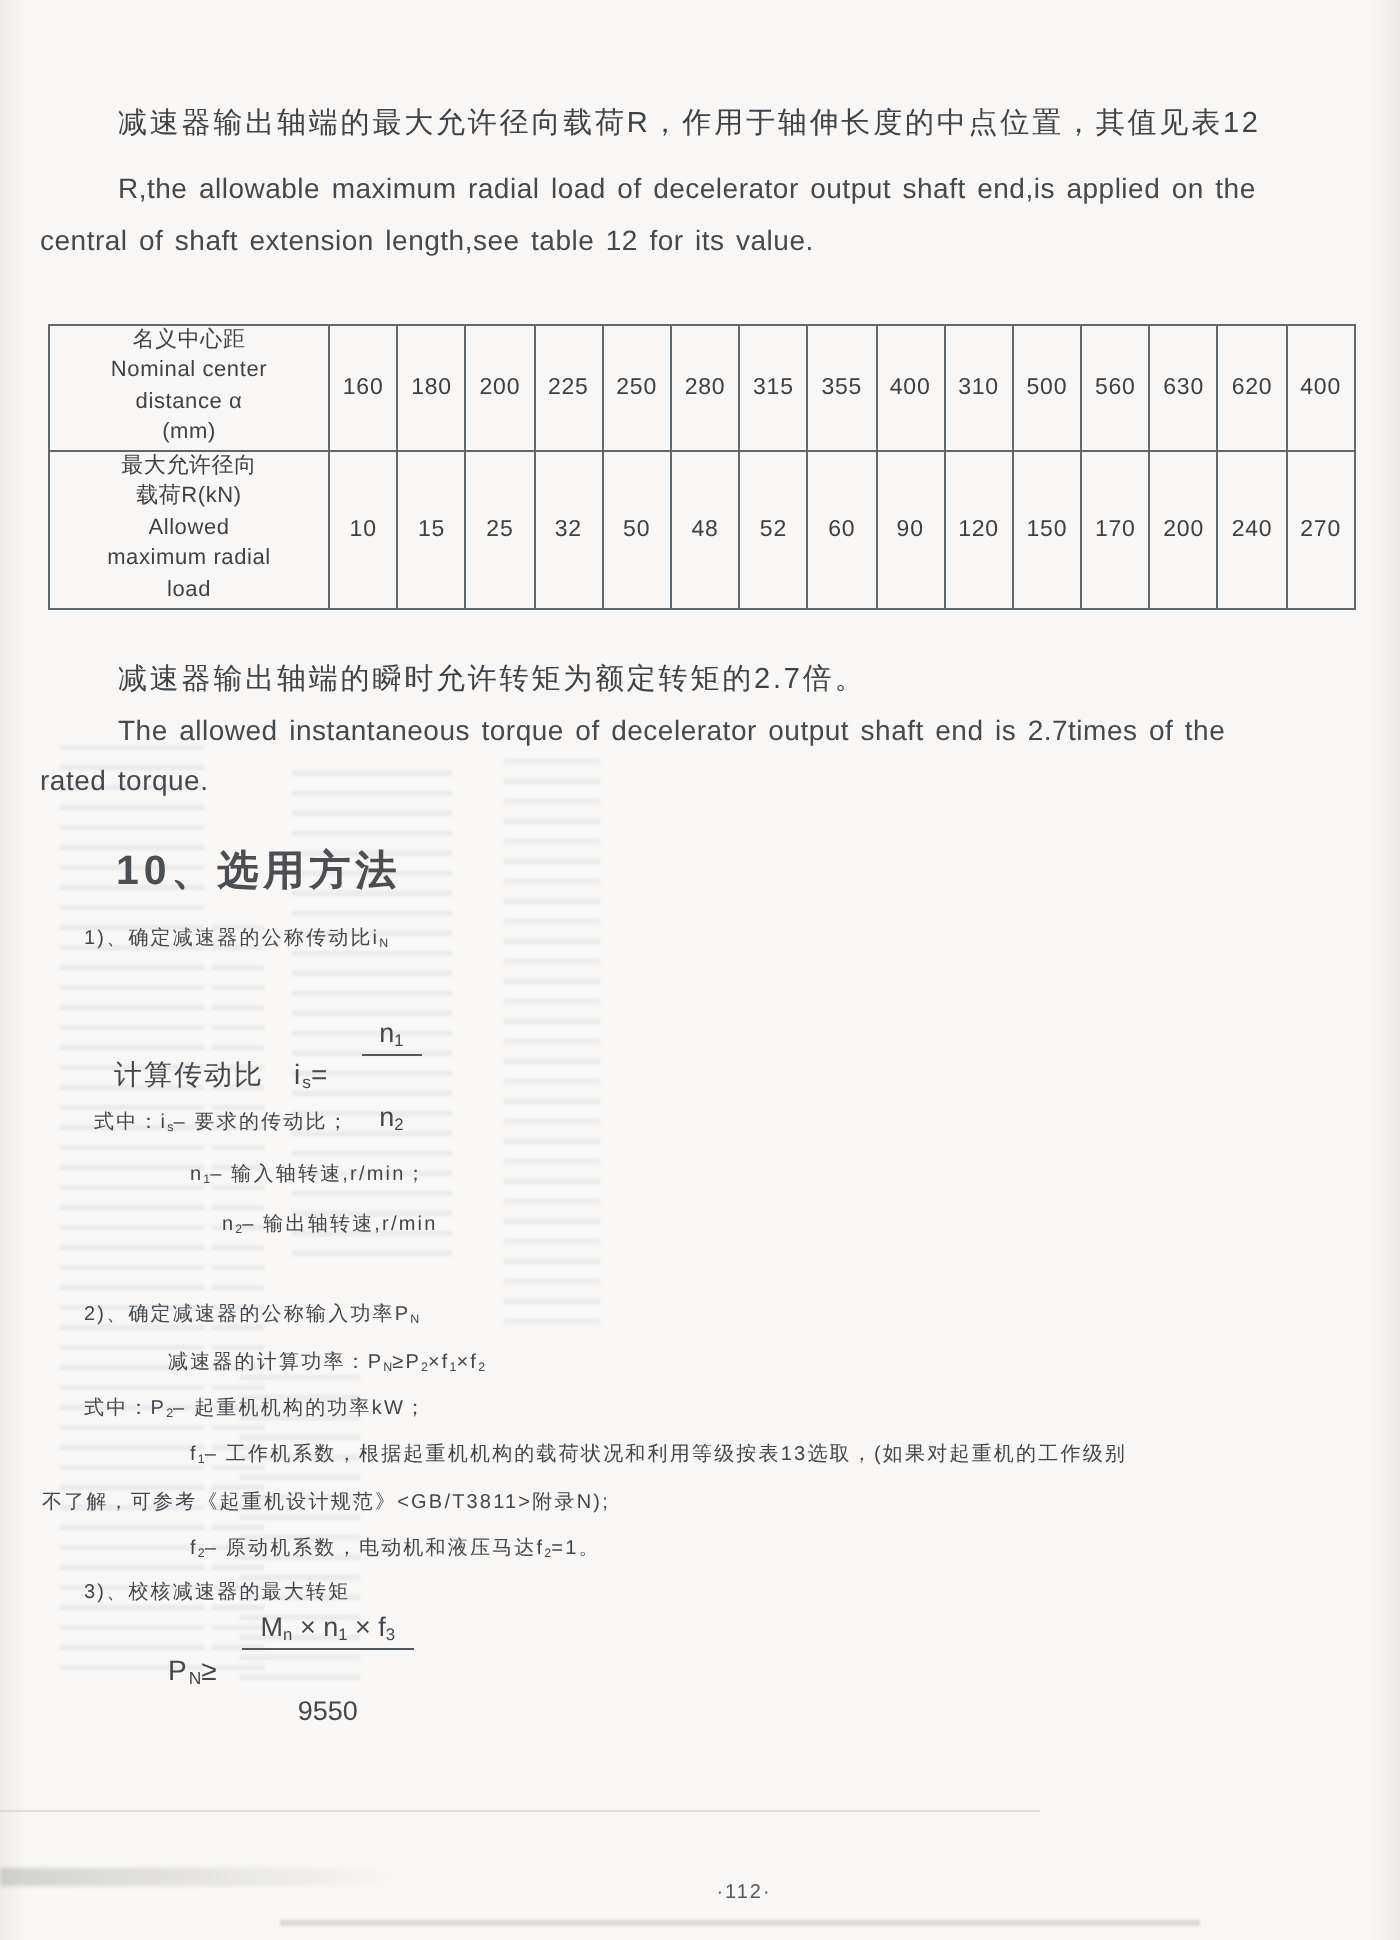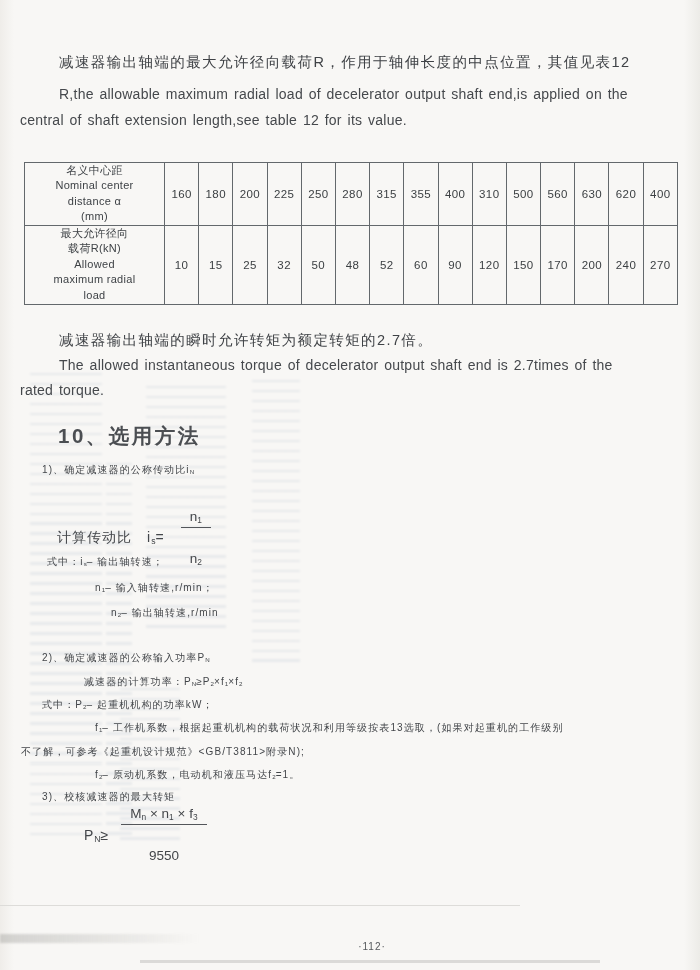--- a/index.html
+++ b/index.html
@@ -129,21 +129,21 @@
   <div class="ln body-zh" style="left:42px;top:464px;"><span>1)、确定减速器的公称传动比i</span><sub>N</sub></div>
 
   <div class="formula gap16" style="left:57px;top:493px;">
     <span class="flabel"><span>计算传动比　i</span><sub>s</sub><span>=</span></span>
     <span class="frac">
       <span class="fnum"><span>n</span><sub>1</sub></span>
       <span class="fden"><span>n</span><sub>2</sub></span>
     </span>
   </div>
 
-  <div class="ln body-zh" style="left:47px;top:556px;"><span>式中：i</span><sub>s</sub><span>– 输出轴转速；</span></div>
+  <div class="ln body-zh" style="left:47px;top:556px;"><span>式中：i</span><sub>s</sub><span>– 要求的传动比；</span></div>
   <div class="ln body-zh" style="left:95px;top:582px;"><span>n</span><sub>1</sub><span>– 输入轴转速,r/min；</span></div>
   <div class="ln body-zh" style="left:111px;top:607px;"><span>n</span><sub>2</sub><span>– 输出轴转速,r/min</span></div>
 
   <div class="ln body-zh" style="left:42px;top:652px;"><span>2)、确定减速器的公称输入功率P</span><sub>N</sub></div>
   <div class="ln body-zh" style="left:84px;top:676px;"><span>减速器的计算功率：P</span><sub>N</sub><span>≥P</span><sub>2</sub><span>×f</span><sub>1</sub><span>×f</span><sub>2</sub></div>
   <div class="ln body-zh" style="left:42px;top:699px;"><span>式中：P</span><sub>2</sub><span>– 起重机机构的功率kW；</span></div>
   <div class="ln body-zh" style="left:95px;top:722px;"><span>f</span><sub>1</sub><span>– 工作机系数，根据起重机机构的载荷状况和利用等级按表13选取，(如果对起重机的工作级别</span></div>
   <div class="ln body-zh" style="left:21px;top:746px;">不了解，可参考《起重机设计规范》&lt;GB/T3811&gt;附录N);</div>
   <div class="ln body-zh" style="left:95px;top:769px;"><span>f</span><sub>2</sub><span>– 原动机系数，电动机和液压马达f</span><sub>2</sub><span>=1。</span></div>
 

